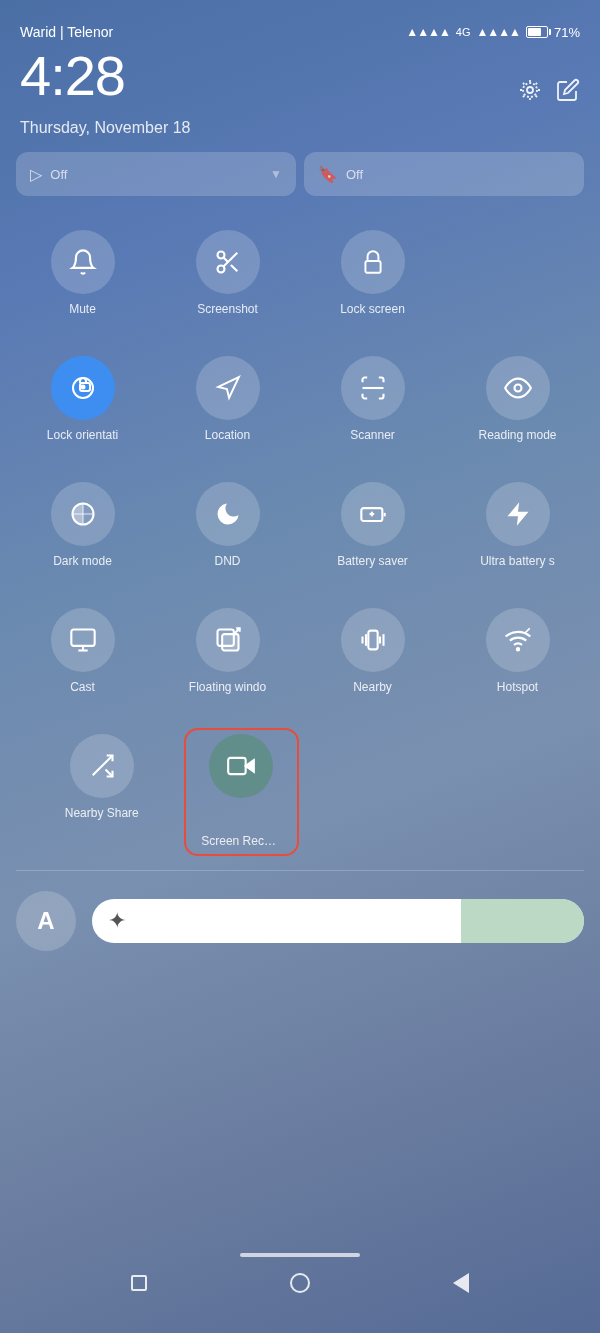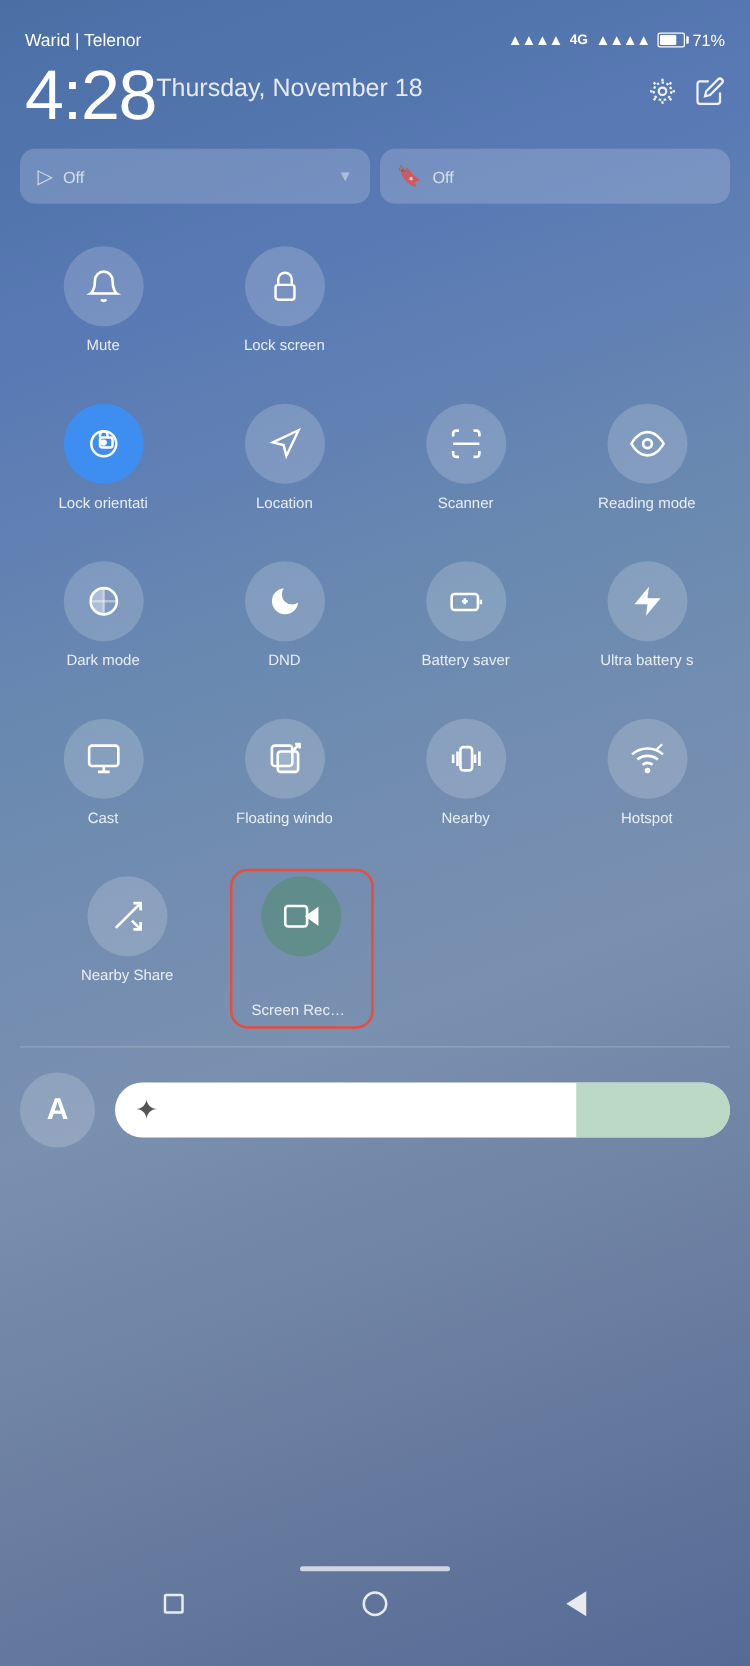--- a/index.html
+++ b/index.html
@@ -64,32 +64,33 @@
     
     .time-area {
       display: flex;
       align-items: center;
       justify-content: space-between;
       padding: 0 20px 15px 20px;
       color: white;
     }
     .time-date {
       display: flex;
-      flex-direction: row;
+      flex-direction: column;
+      gap: 13px;
     }
     .time-display {
       font-size: 56px;
       font-weight: 300;
       line-height: 1;
       letter-spacing: -1px;
     }
     .date-display {
-      font-size: 20px;
+      font-size: 16px;
       color: rgba(255,255,255,0.85);
-      margin-top: 12px;
+      margin-top: 2px;
     }
     .time-icons {
       display: flex;
       gap: 14px;
       align-items: center;
     }
     .time-icon {
       color: white;
       font-size: 22px;
       opacity: 0.9;
@@ -276,21 +277,21 @@
       border-right: 16px solid rgba(255,255,255,0.85);
     }
   </style>
 </head>
 <body>
 
 <div class="status-bar">
   <span>Warid | Telenor</span>
   <div class="status-right">
     <span class="signal-icon">▲▲▲▲</span>
-    <span style="font-size:11px;font-weight:bold;">4G</span>
+    <span style="font-size:11px;font-weight:normal;">4G</span>
     <span class="signal-icon">▲▲▲▲</span>
     <div class="battery-icon">
       <div class="battery-body">
           <div class="battery-fill"></div>
         </div>
     </div>
     <span>71%</span>
   </div>
 </div>
 
@@ -334,20 +335,32 @@
   <div class="quick-item">
     <div class="quick-circle">
         <svg width="28" height="28" viewBox="0 0 24 24" fill="none" stroke="white" stroke-width="1.8">
     <path d="M18 8A6 6 0 006 8c0 7-3 9-3 9h18s-3-2-3-9"></path>
     <path d="M13.73 21a2 2 0 01-3.46 0"></path>
   </svg>
       </div>
     <span class="quick-label">Mute</span>
   </div>
 
+  <div class="quick-item">
+    <div class="quick-circle">
+        <svg width="28" height="28" viewBox="0 0 24 24" fill="none" stroke="white" stroke-width="1.8">
+    <circle cx="6" cy="6" r="3"></circle>
+    <circle cx="6" cy="18" r="3"></circle>
+    <line x1="20" y1="4" x2="8.12" y2="15.88"></line>
+    <line x1="14.47" y1="14.48" x2="20" y2="20"></line>
+    <line x1="8.12" y1="8.12" x2="12" y2="12"></line>
+  </svg>
+      </div>
+    <span class="quick-label">Screenshot</span>
+  </div>
 
 
   <div class="quick-item">
     <div class="quick-circle">
       <svg width="26" height="26" viewBox="0 0 24 24" fill="none" stroke="white" stroke-width="1.8">
         <rect x="5" y="11" width="14" height="11" rx="2" ry="2"></rect>
         <path d="M7 11V7a5 5 0 0110 0v4"></path>
       </svg>
     </div>
     <span class="quick-label">Lock screen</span>

